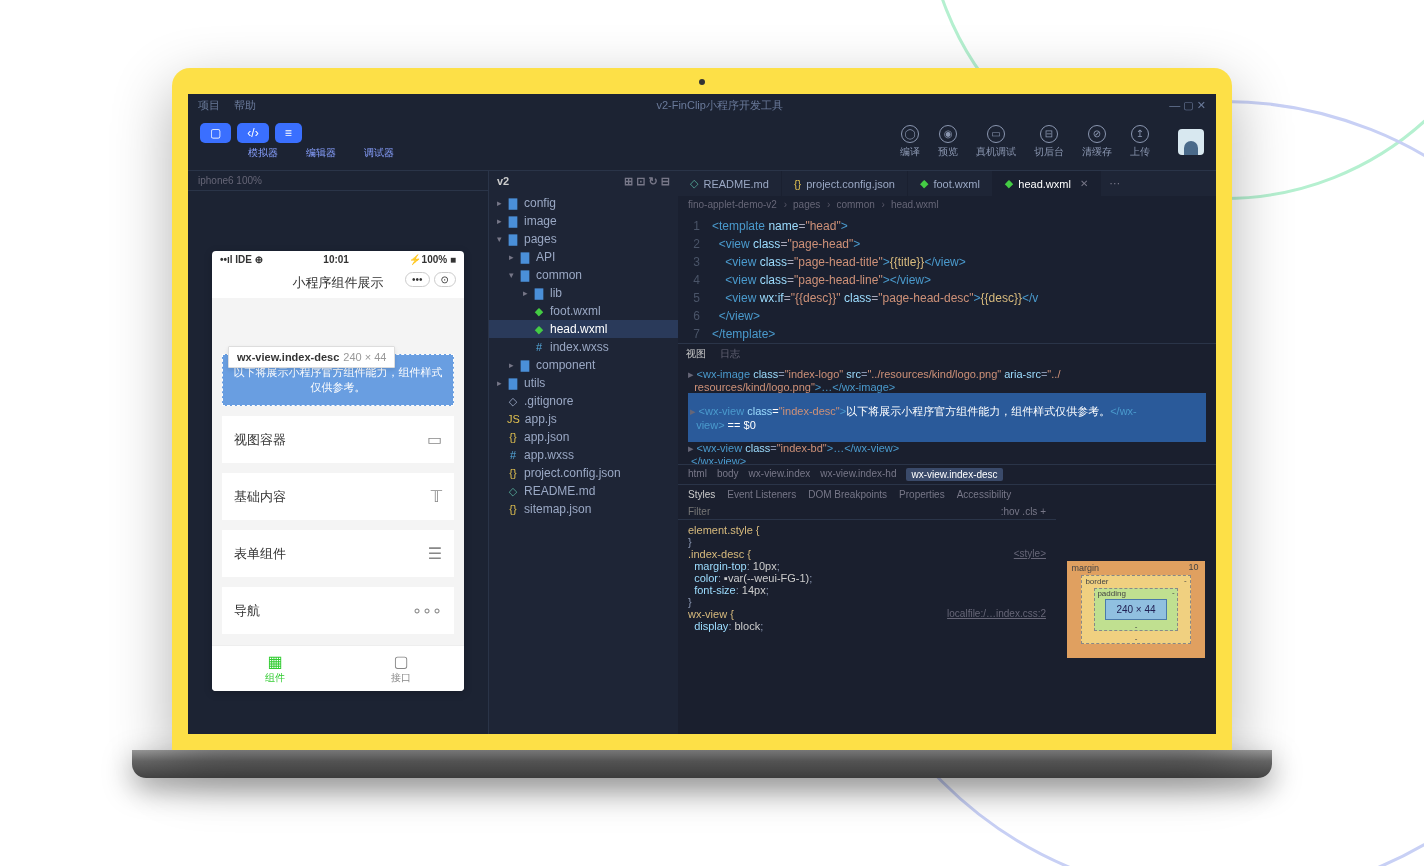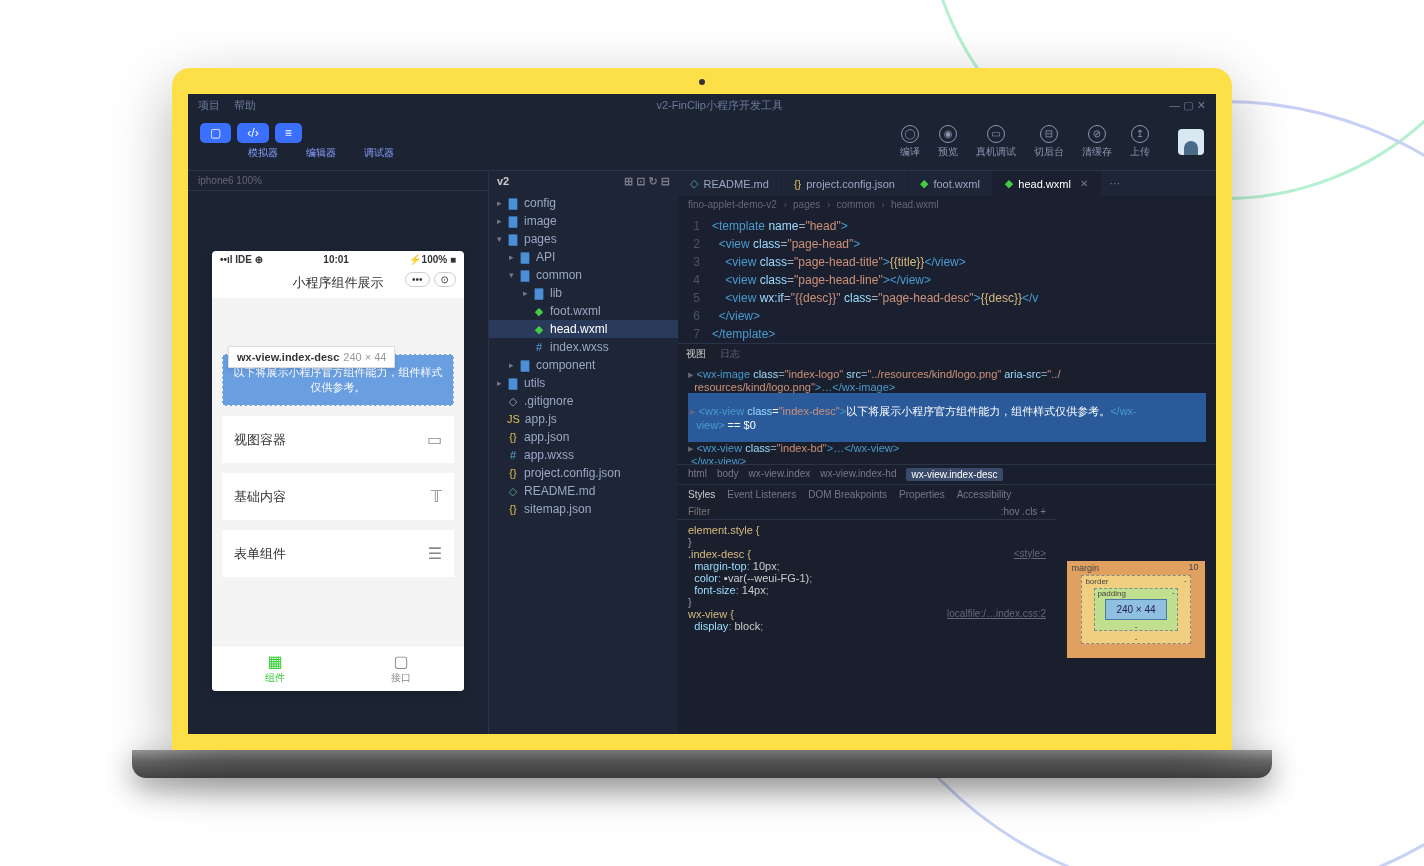--- a/index.html
+++ b/index.html
@@ -227,20 +227,24 @@
                   <span>视图容器</span>
                   <span class="li-icon">▭</span>
                 </div>
         <div class="list-item">
                   <span>基础内容</span>
                   <span class="li-icon">𝕋</span>
                 </div>
         <div class="list-item">
                   <span>表单组件</span>
                   <span class="li-icon">☰</span>
+                </div>
+        <div class="list-item">
+                  <span>导航</span>
+                  <span class="li-icon">∘∘∘</span>
                 </div>
       </div>
       <div class="phone-tabs">
         <div class="phone-tab active"><span class="ti">▦</span><span>组件</span></div>
         <div class="phone-tab"><span class="ti">▢</span><span>接口</span></div>
       </div>
     </div>
   </div>
 
   <div class="explorer">

